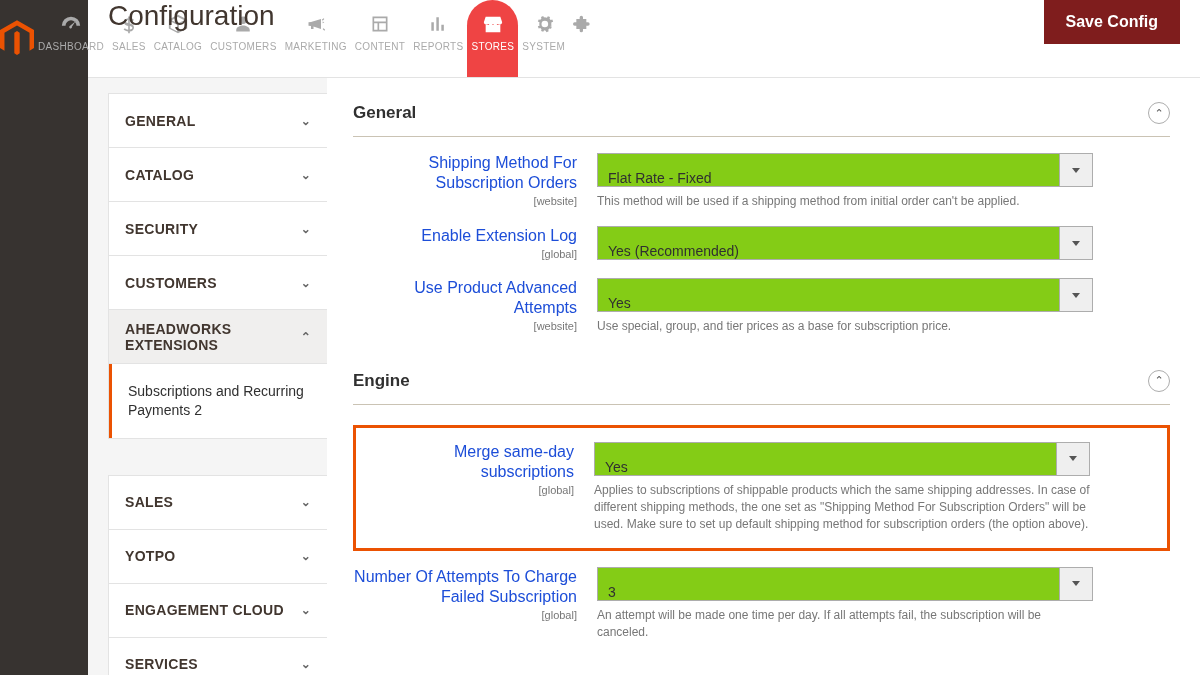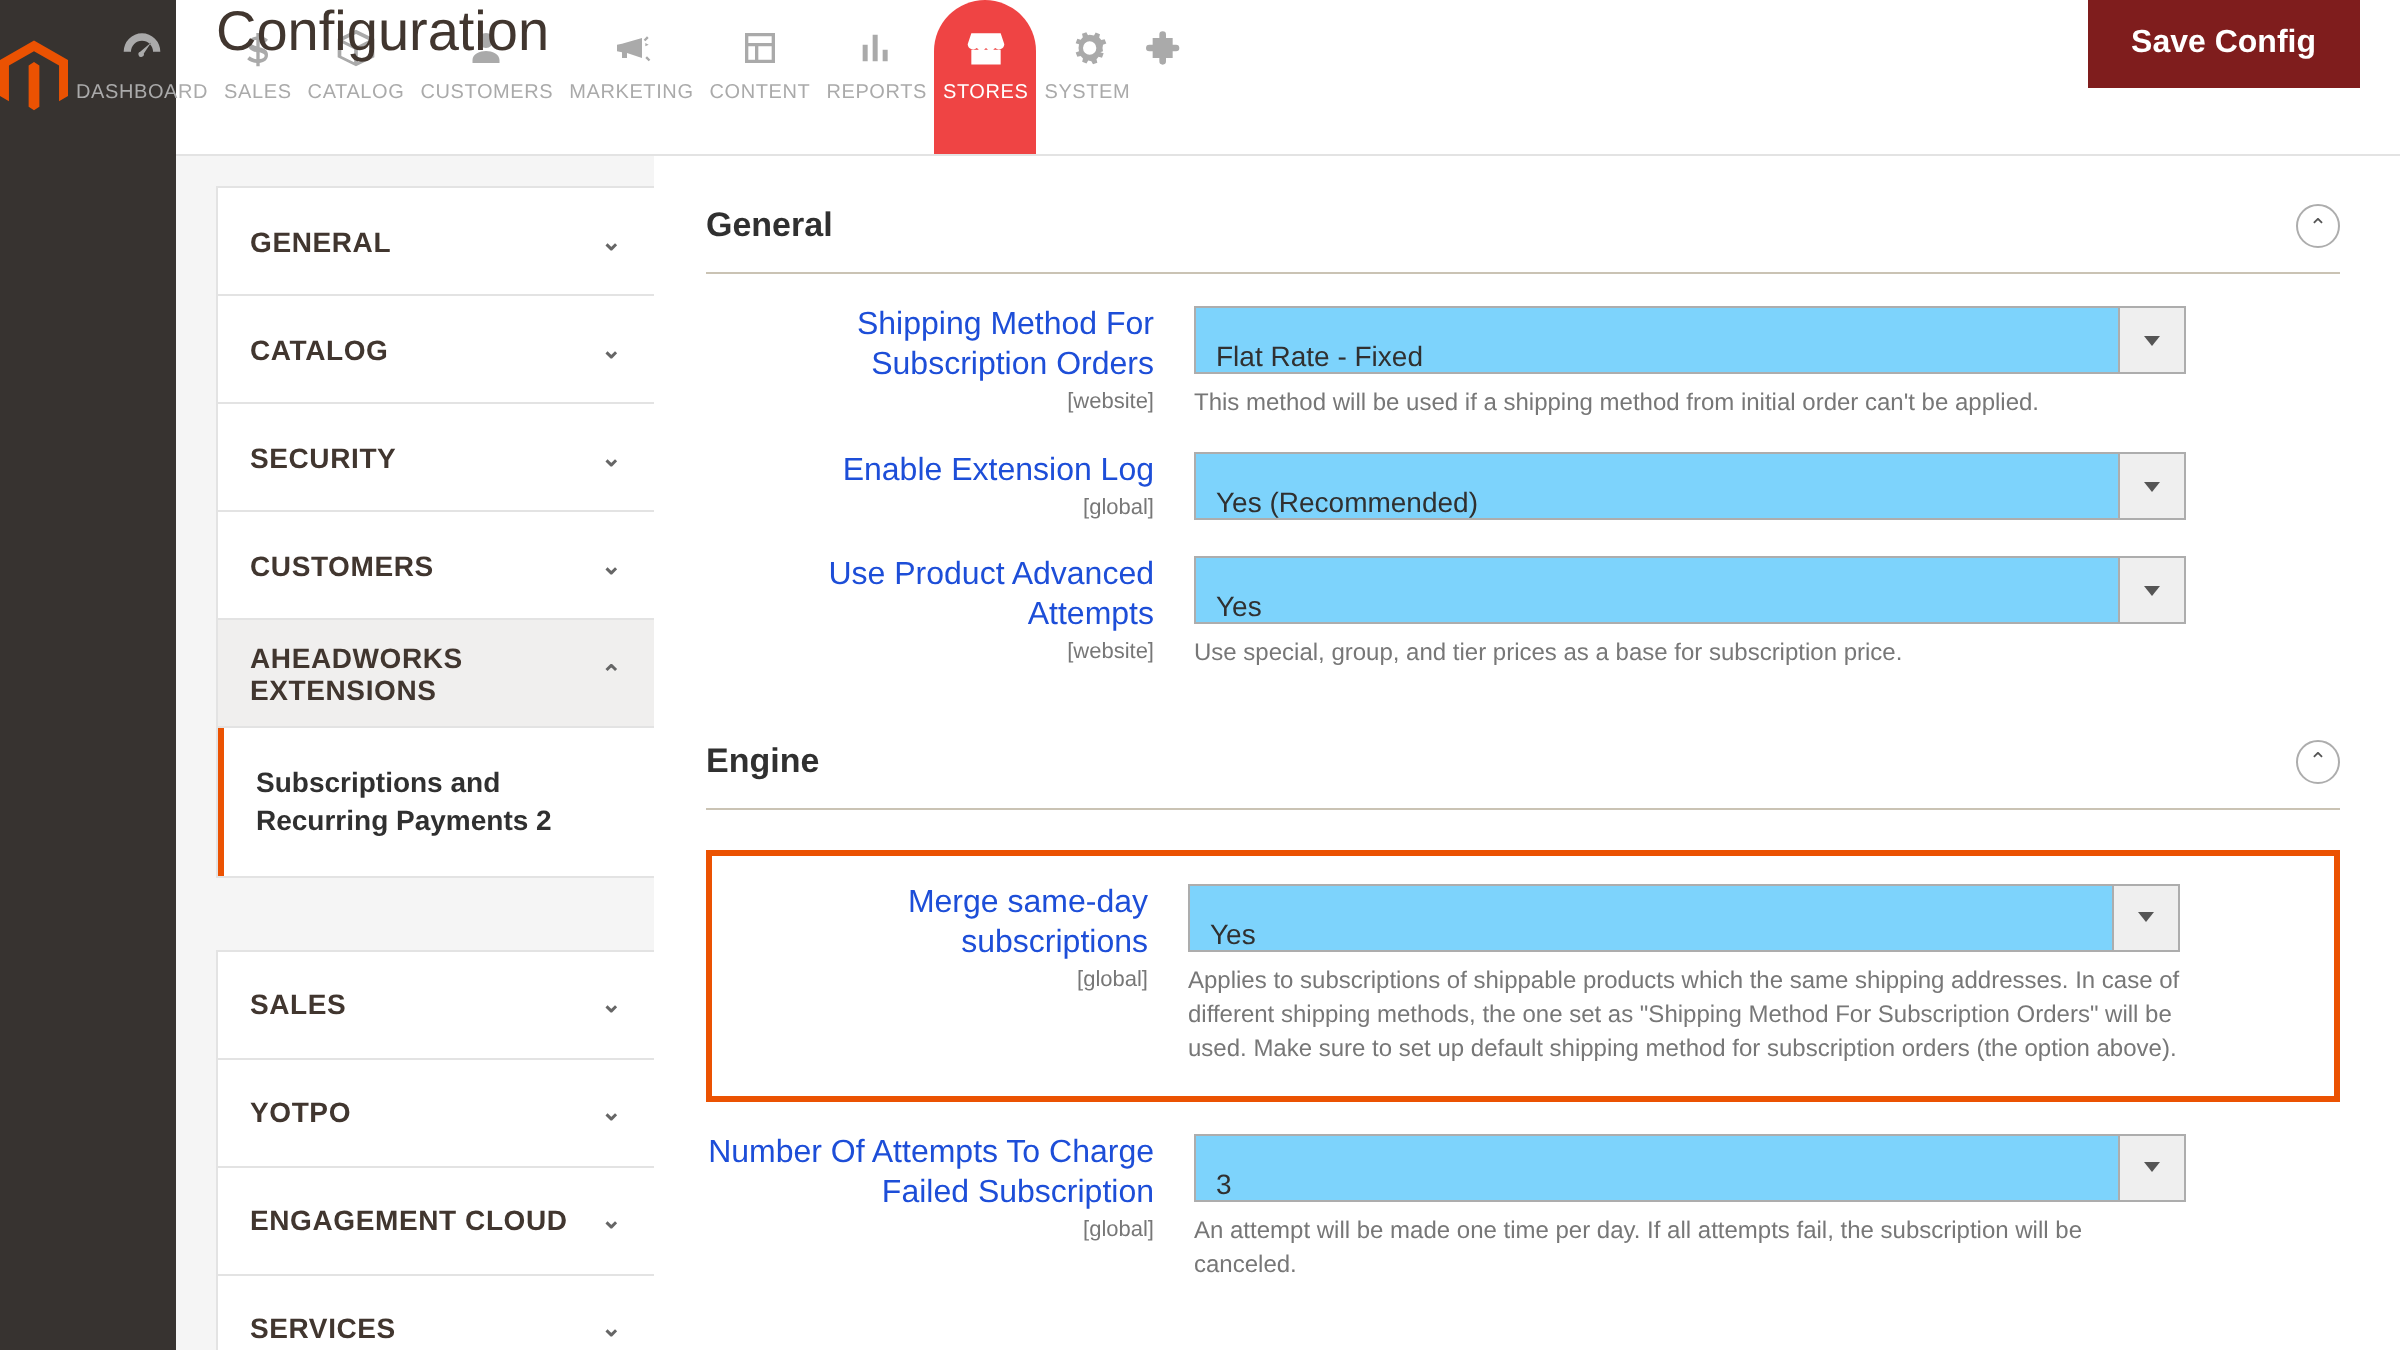--- a/index.html
+++ b/index.html
@@ -24,37 +24,37 @@
 
   
   .body { flex:1; display:flex; min-height:0; background:#f5f5f5;justify-content:center; }
 
   .sidebar { width: 240px; flex:0 0 240px; padding: 15px 0 0 20px; }
   .side-group { background:#fff; border:1px solid #e3e3e3; border-bottom:none; }
   .side-row { display:flex; align-items:center; justify-content:space-between; padding: 0 16px; height:54px; border-bottom:1px solid #e3e3e3; font-weight:600; font-size:14px; color:#41362f; cursor:pointer; letter-spacing:.3px; }
   .side-row .chev { font-size:12px; color:#666; }
   .side-row.expanded { background:#f0efee; }
   .side-sub { background:#fff; border-bottom:1px solid #e3e3e3; }
-  .side-sub-item { padding: 18px 16px 18px 16px; border-left: 3px solid #eb5202; font-size:14px; color:#303030; line-height:1.35; cursor:pointer; font-weight:700; }
+  .side-sub-item { padding: 18px 16px 18px 16px; border-left: 3px solid #eb5202; font-size:14px; color:#303030; line-height:1.35; cursor:pointer; font-weight:400; }
   .side-gap { height: 36px; }
 
   
   .content { flex:1; padding: 18px 30px 0 26px; overflow-y:auto; background:#fff; margin-left:-1px; }
   .section { margin-bottom: 28px; }
   .section-head { display:flex; align-items:center; justify-content:space-between; padding: 6px 0 12px; border-bottom: 1px solid #cac3b4;}
   .section-title { font-size:17px; font-weight:600; color:#303030; }
   .collapse-ico { width:22px; height:22px; border:1px solid #adadad; border-radius:50%; display:flex; align-items:center; justify-content:center; font-size:11px; color:#555; cursor:pointer; }
 
   .field { display:flex; padding: 16px 0 0; }
   .field-label { width: 244px; text-align:right; padding-right: 20px; line-height:1.25; }
   .field-label .lbl { font-size:16px; color:#1d4ed8; }
   .field-label .scope { font-size:11px; color:#777; display:block; margin-top:2px; }
   .field-ctrl { flex:1; max-width: 496px; }
   .select-wrap { position:relative; }
-  .select-wrap select { width:100%; height:34px; border:1px solid #adadad; background:#7dd3fc; padding: 16px 34px 0 10px; font-size:14px; color:#303030; -webkit-appearance:none; appearance:none; }
+  .select-wrap select { width:100%; height:34px; border:1px solid #adadad; background:#84cc16; padding: 16px 34px 0 10px; font-size:14px; color:#303030; -webkit-appearance:none; appearance:none; }
   .select-wrap .btn { position:absolute; right:0; top:0; width:34px; height:34px; border:1px solid #adadad; background:#efefef; display:flex; align-items:center; justify-content:center; pointer-events:none; }
   .select-wrap .btn:after { content:''; border-left:4px solid transparent; border-right:4px solid transparent; border-top:5px solid #555; }
   .note { font-size:12px; color:#777; margin-top:6px; line-height:1.45; }
 
   .highlight { border:3px solid #eb5202; padding: 10px 10px 14px; margin-top:20px; }
   .highlight .field { padding-top:4px; }
   .highlight .field-label { width: 228px; }
 </style>
 </head>
 <body>

